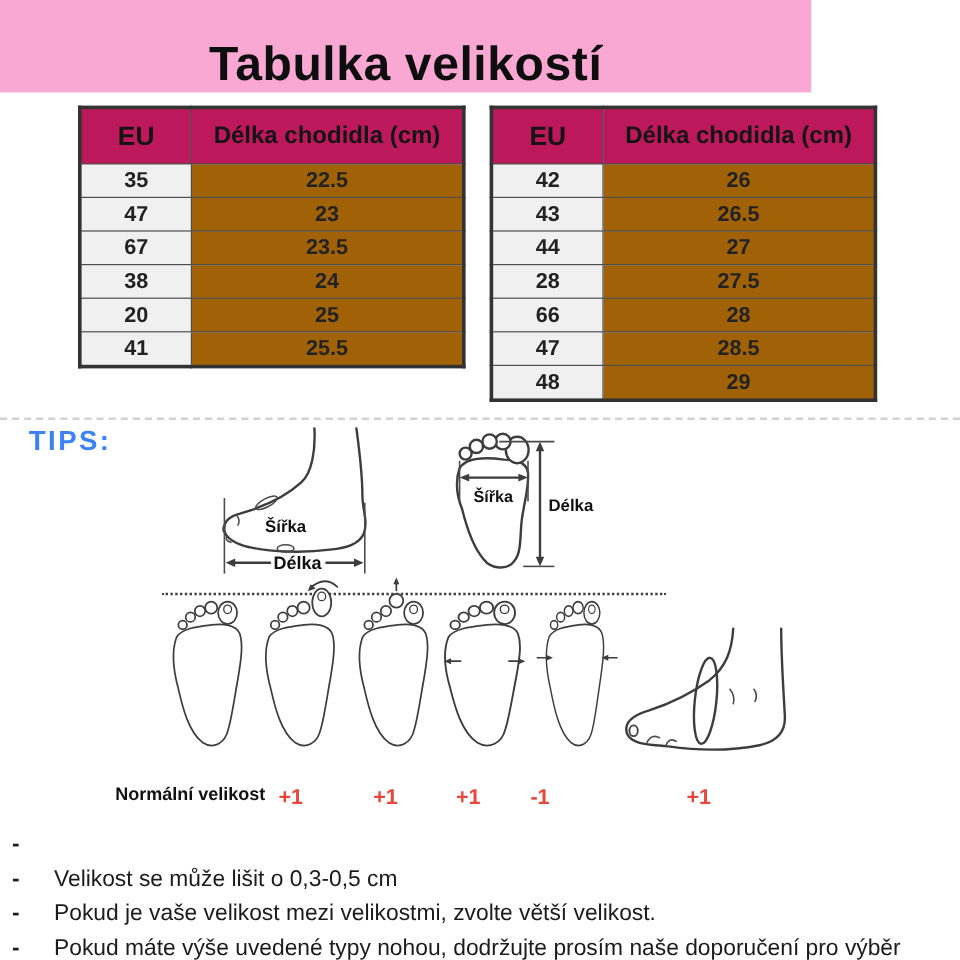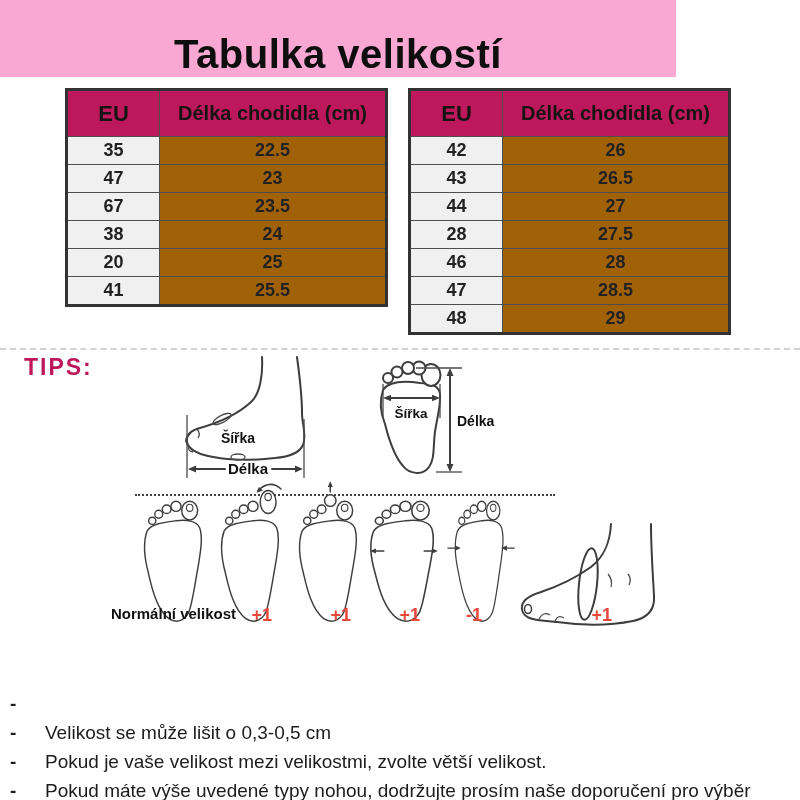--- a/index.html
+++ b/index.html
@@ -22,33 +22,33 @@
   table.size td{height:27px;font-size:18px;font-weight:bold;color:#222;}
   table.size td.eu{background:#f0f0f0;}
   table.size td.len{background:#a16207;}
   col.c1{width:93px;} col.c2{width:227px;}
 
   
   .sep-dashed{position:absolute;left:0;top:348px;width:800px;border-top:2px dashed #d2d2d2;}
   .dotline{position:absolute;left:135px;top:494px;width:420px;border-top:2px dotted #3f3f3f;}
 
   .tips-label{position:absolute;left:24px;top:354px;font-size:23px;font-weight:bold;
-              letter-spacing:2px;color:#be185d;}
+              letter-spacing:2px;color:#3b82f6;}
 
   
   svg{position:absolute;overflow:visible;}
   .ink{fill:#fff;stroke:#3d3d3d;stroke-width:2;stroke-linejoin:round;stroke-linecap:round;}
   .line{fill:none;stroke:#3d3d3d;stroke-width:2;stroke-linecap:round;}
   .thin{fill:none;stroke:#4a4a4a;stroke-width:1.3;}
   .head{fill:#3d3d3d;stroke:none;}
   .nail{fill:none;stroke:#3d3d3d;stroke-width:1.5;}
   text.meas{font-family:"Liberation Sans",sans-serif;font-weight:bold;fill:#111;}
 
   
-  .ftlabel{position:absolute;top:605px;width:40px;text-align:right;font-size:18px;
+  .ftlabel{position:absolute;top:654px;width:40px;text-align:left;font-size:18px;
            font-weight:bold;color:#e8473c;}
   .ftlabel.normal{width:140px;font-size:15px;color:#111;}
 
   
   .notes{position:absolute;left:10px;top:693px;width:782px;}
   .note{display:flex;margin-bottom:8px;font-size:19px;line-height:21px;color:#1c1c1c;}
   .note .dash{flex:0 0 35px;font-weight:bold;}
 </style>
 </head>
 <body>
@@ -114,21 +114,21 @@
       </tr>
   <tr>
         <td class="eu">44</td>
         <td class="len">27</td>
       </tr>
   <tr>
         <td class="eu">28</td>
         <td class="len">27.5</td>
       </tr>
   <tr>
-        <td class="eu">46</td>
+        <td class="eu">66</td>
         <td class="len">28</td>
       </tr>
   <tr>
         <td class="eu">47</td>
         <td class="len">28.5</td>
       </tr>
   <tr>
         <td class="eu">48</td>
         <td class="len">29</td>
       </tr>

